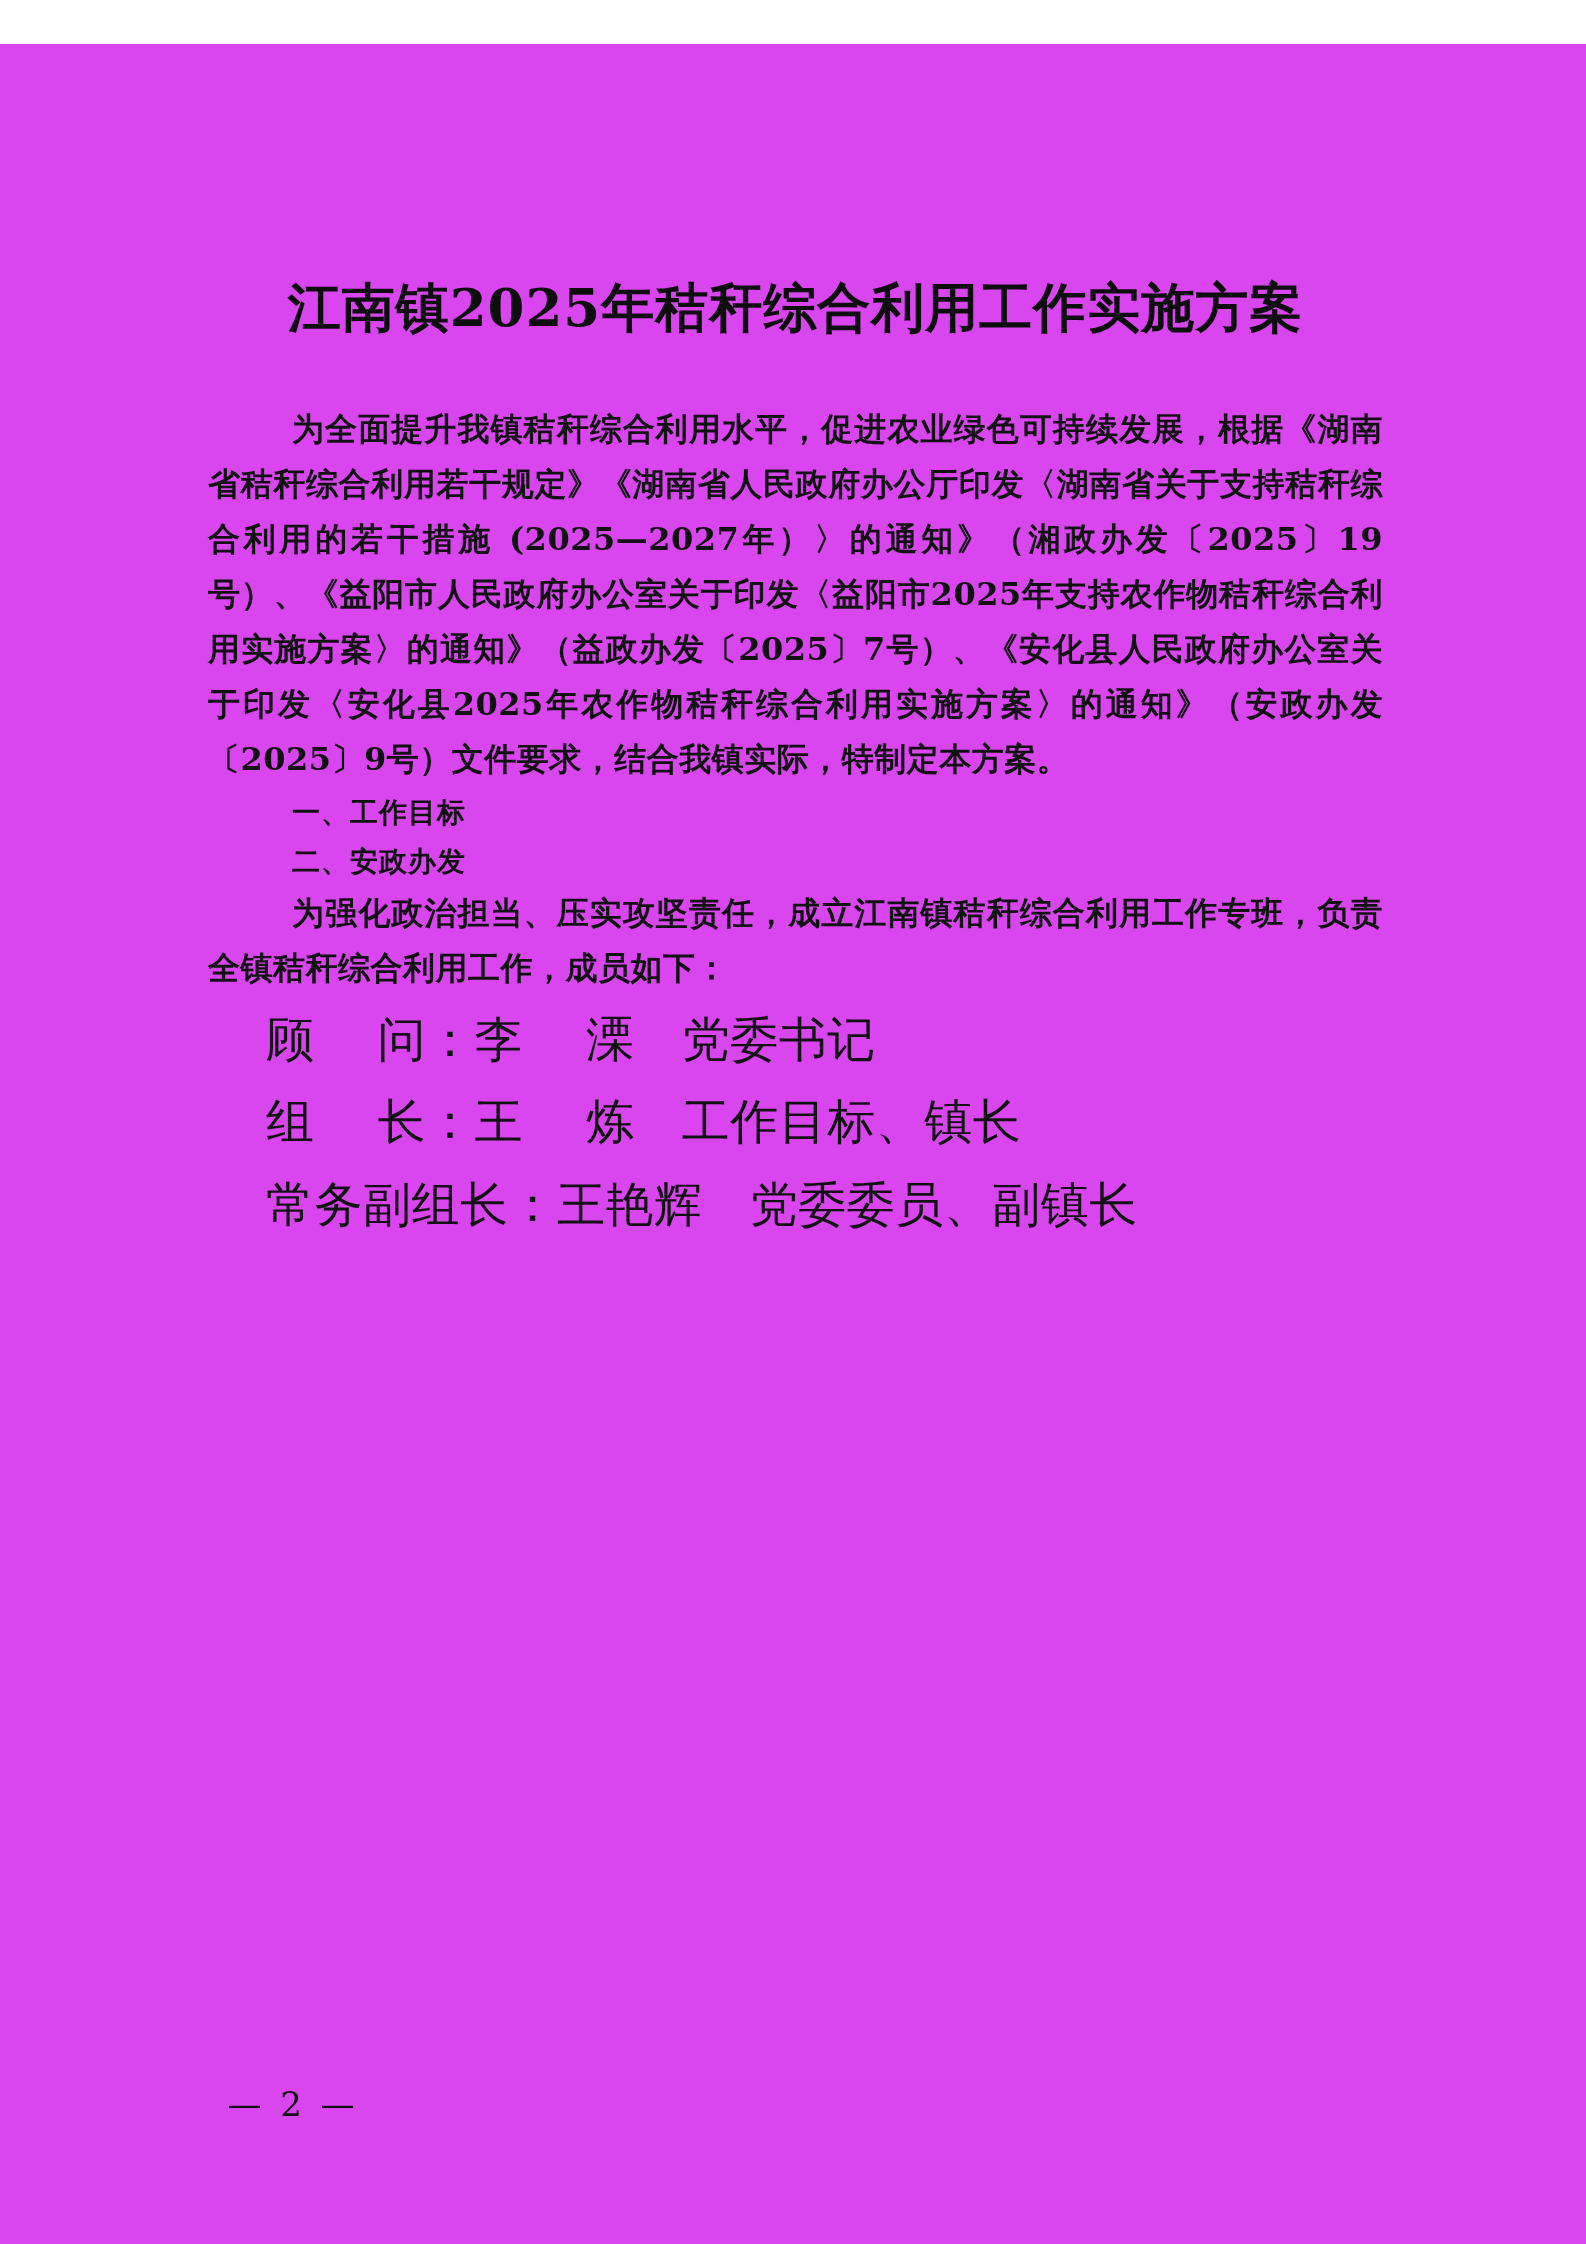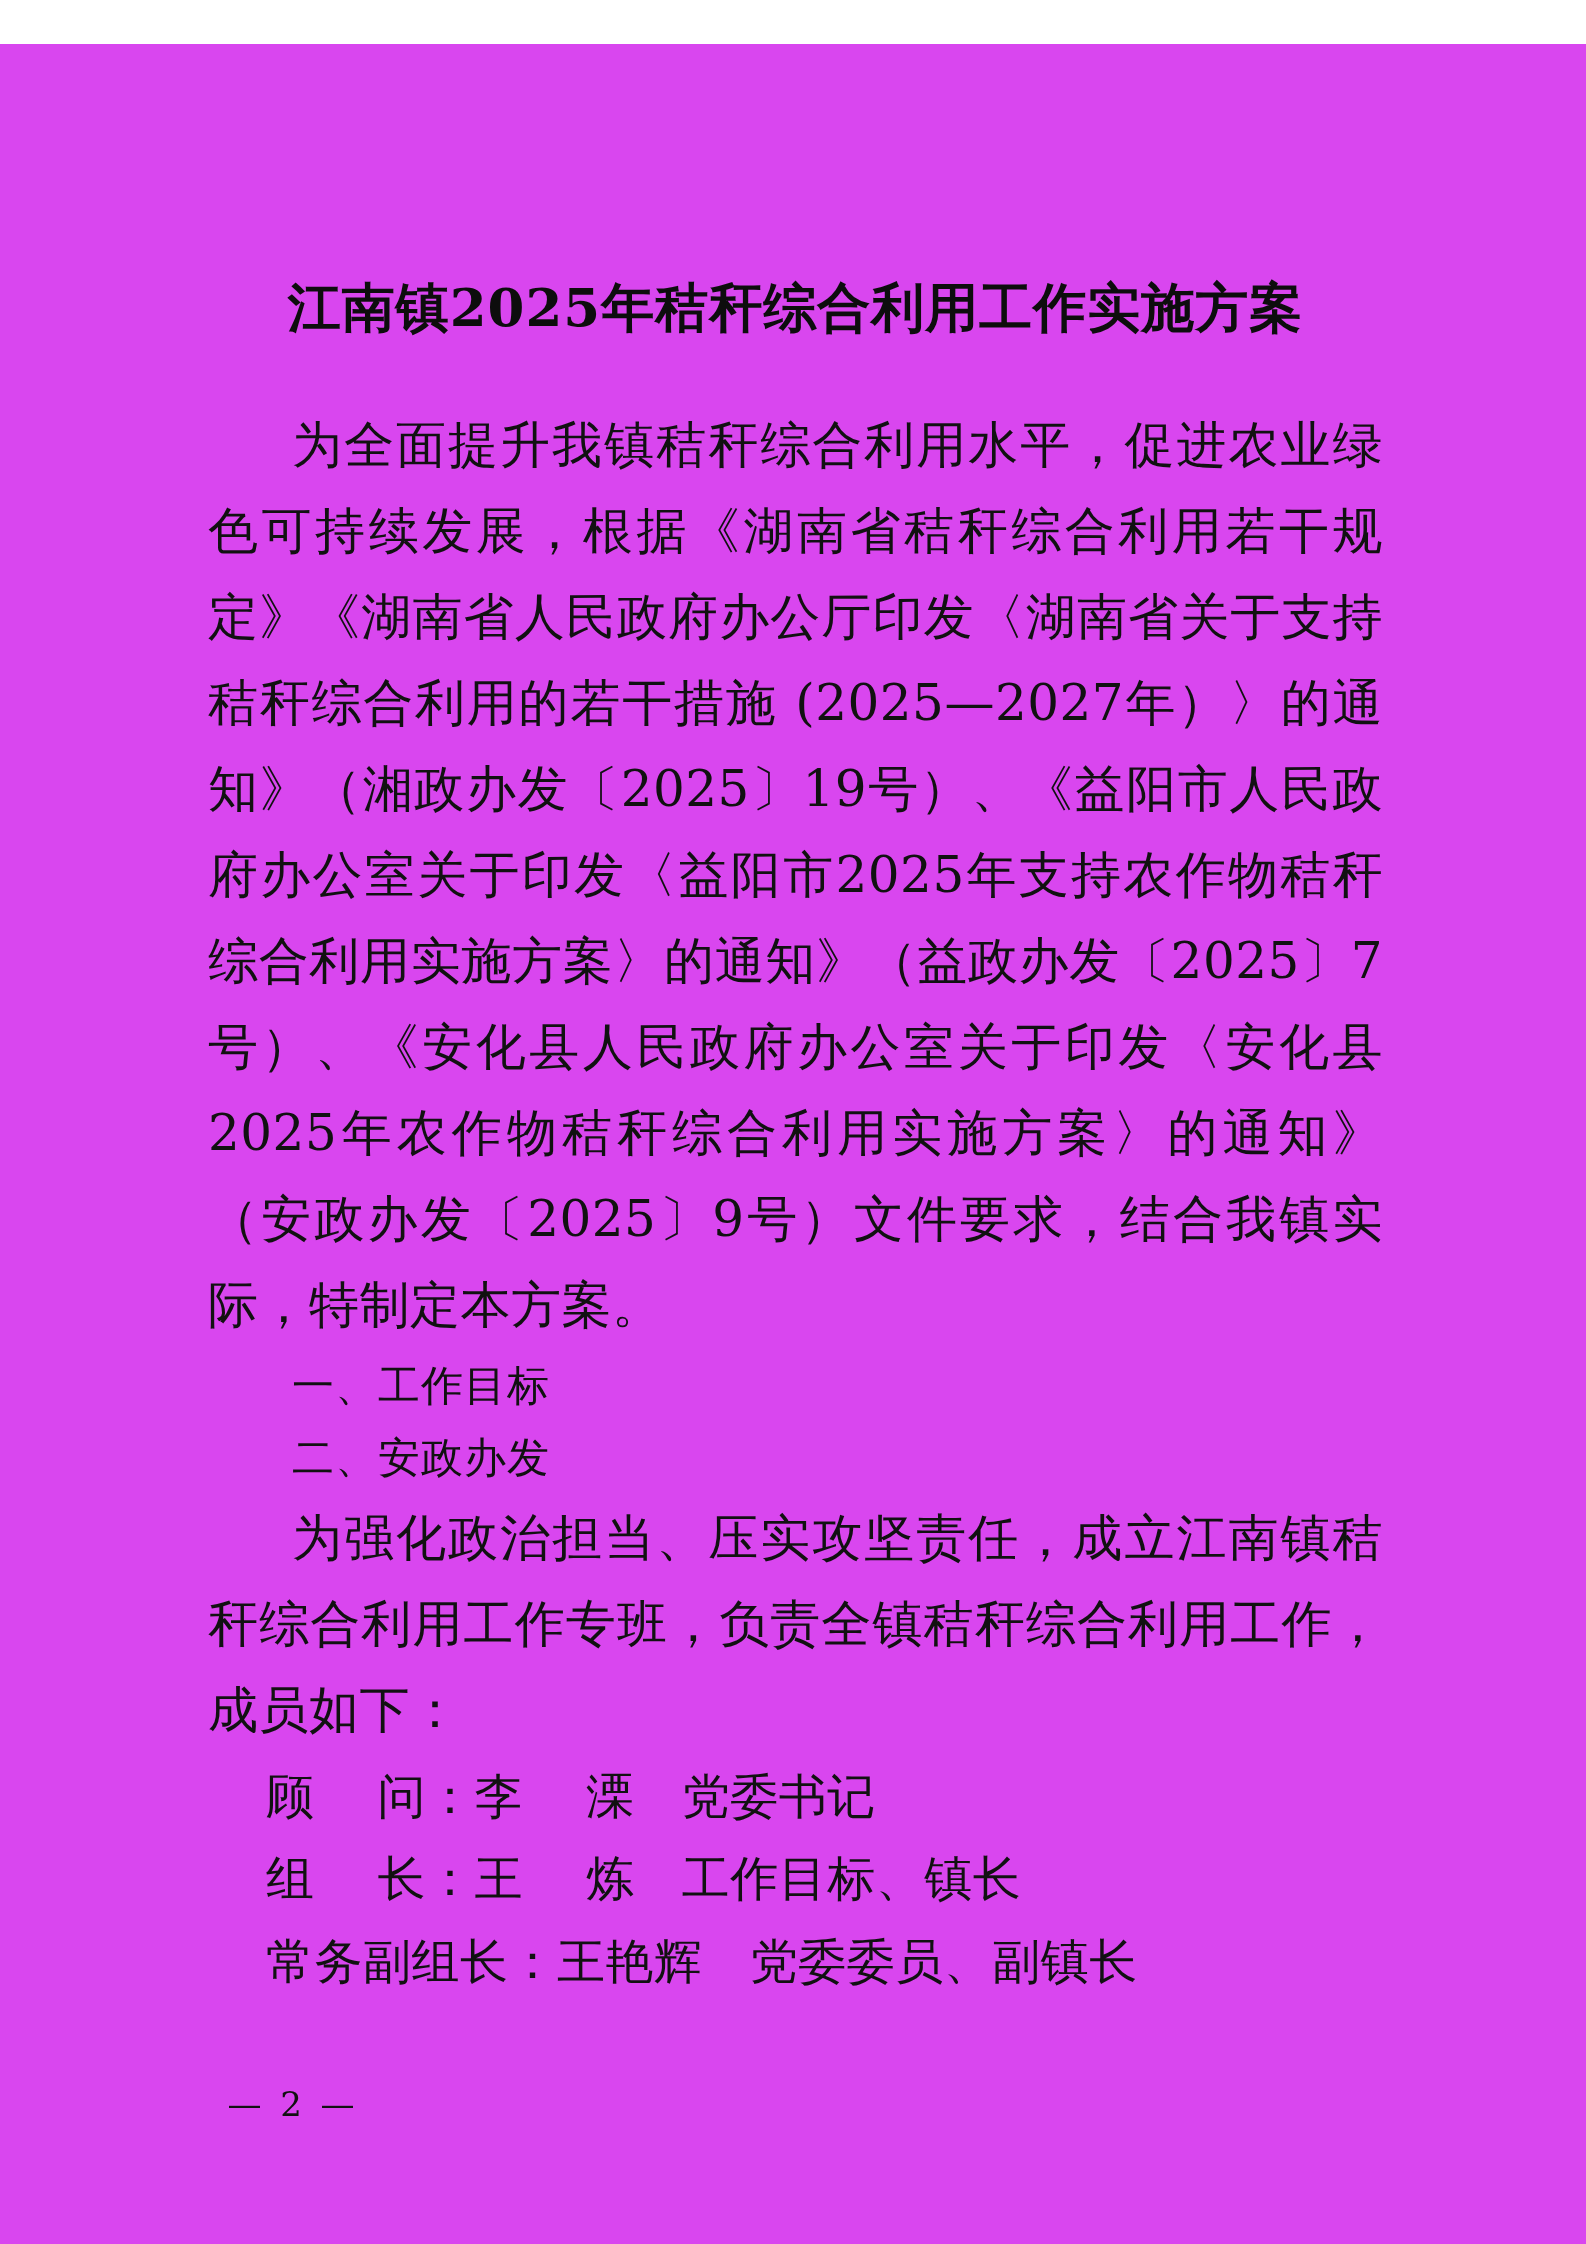--- a/index.html
+++ b/index.html
@@ -34,35 +34,36 @@
     font-family: "DejaVu Serif", serif;
     font-weight: bold;
     font-size: 53px;
     line-height: 1.25;
     text-align: center;
     letter-spacing: 1px;
     color: #0d0d0d;
     margin: 0 0 62px 0;
   }
   .para {
-    font-size: 50px;
+    font-size: 32px;
     line-height: 1.72;
     text-align: justify;
     text-justify: inter-ideograph;
     letter-spacing: 0.5px;
     margin: 0 0 2px 0;
     color: #111111;
+    font-weight: bold;
   }
   .para.indent {
     text-indent: 84px;
   }
   .heading {
     font-family: "DejaVu Sans", sans-serif;
-    font-weight: normal;
-    font-size: 42px;
+    font-weight: bold;
+    font-size: 28px;
     line-height: 1.72;
     text-indent: 84px;
     letter-spacing: 1px;
     margin: 0;
     color: #111111;
   }
   .roster {
     font-size: 48px;
     line-height: 1.72;
     letter-spacing: 0.5px;

